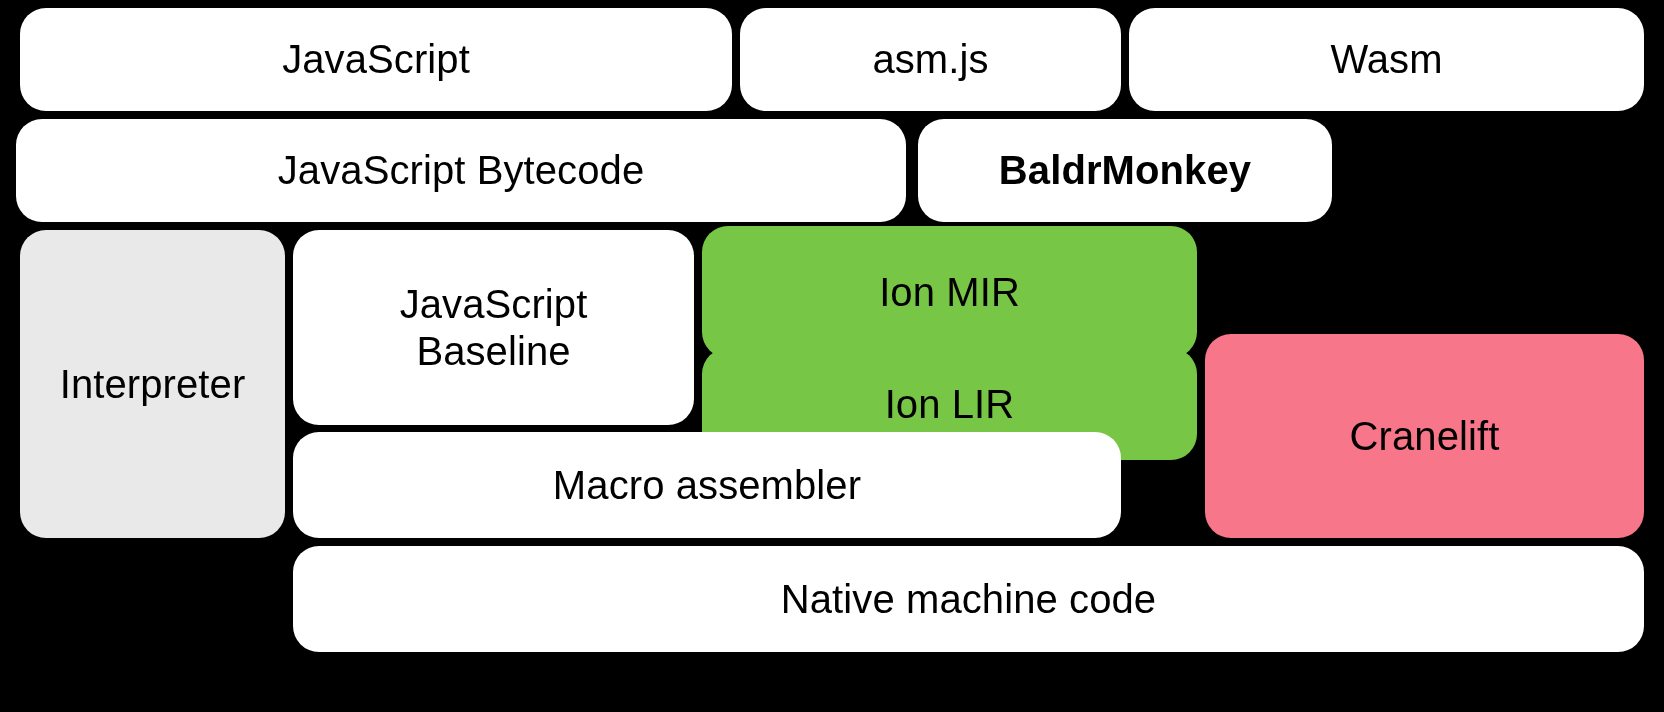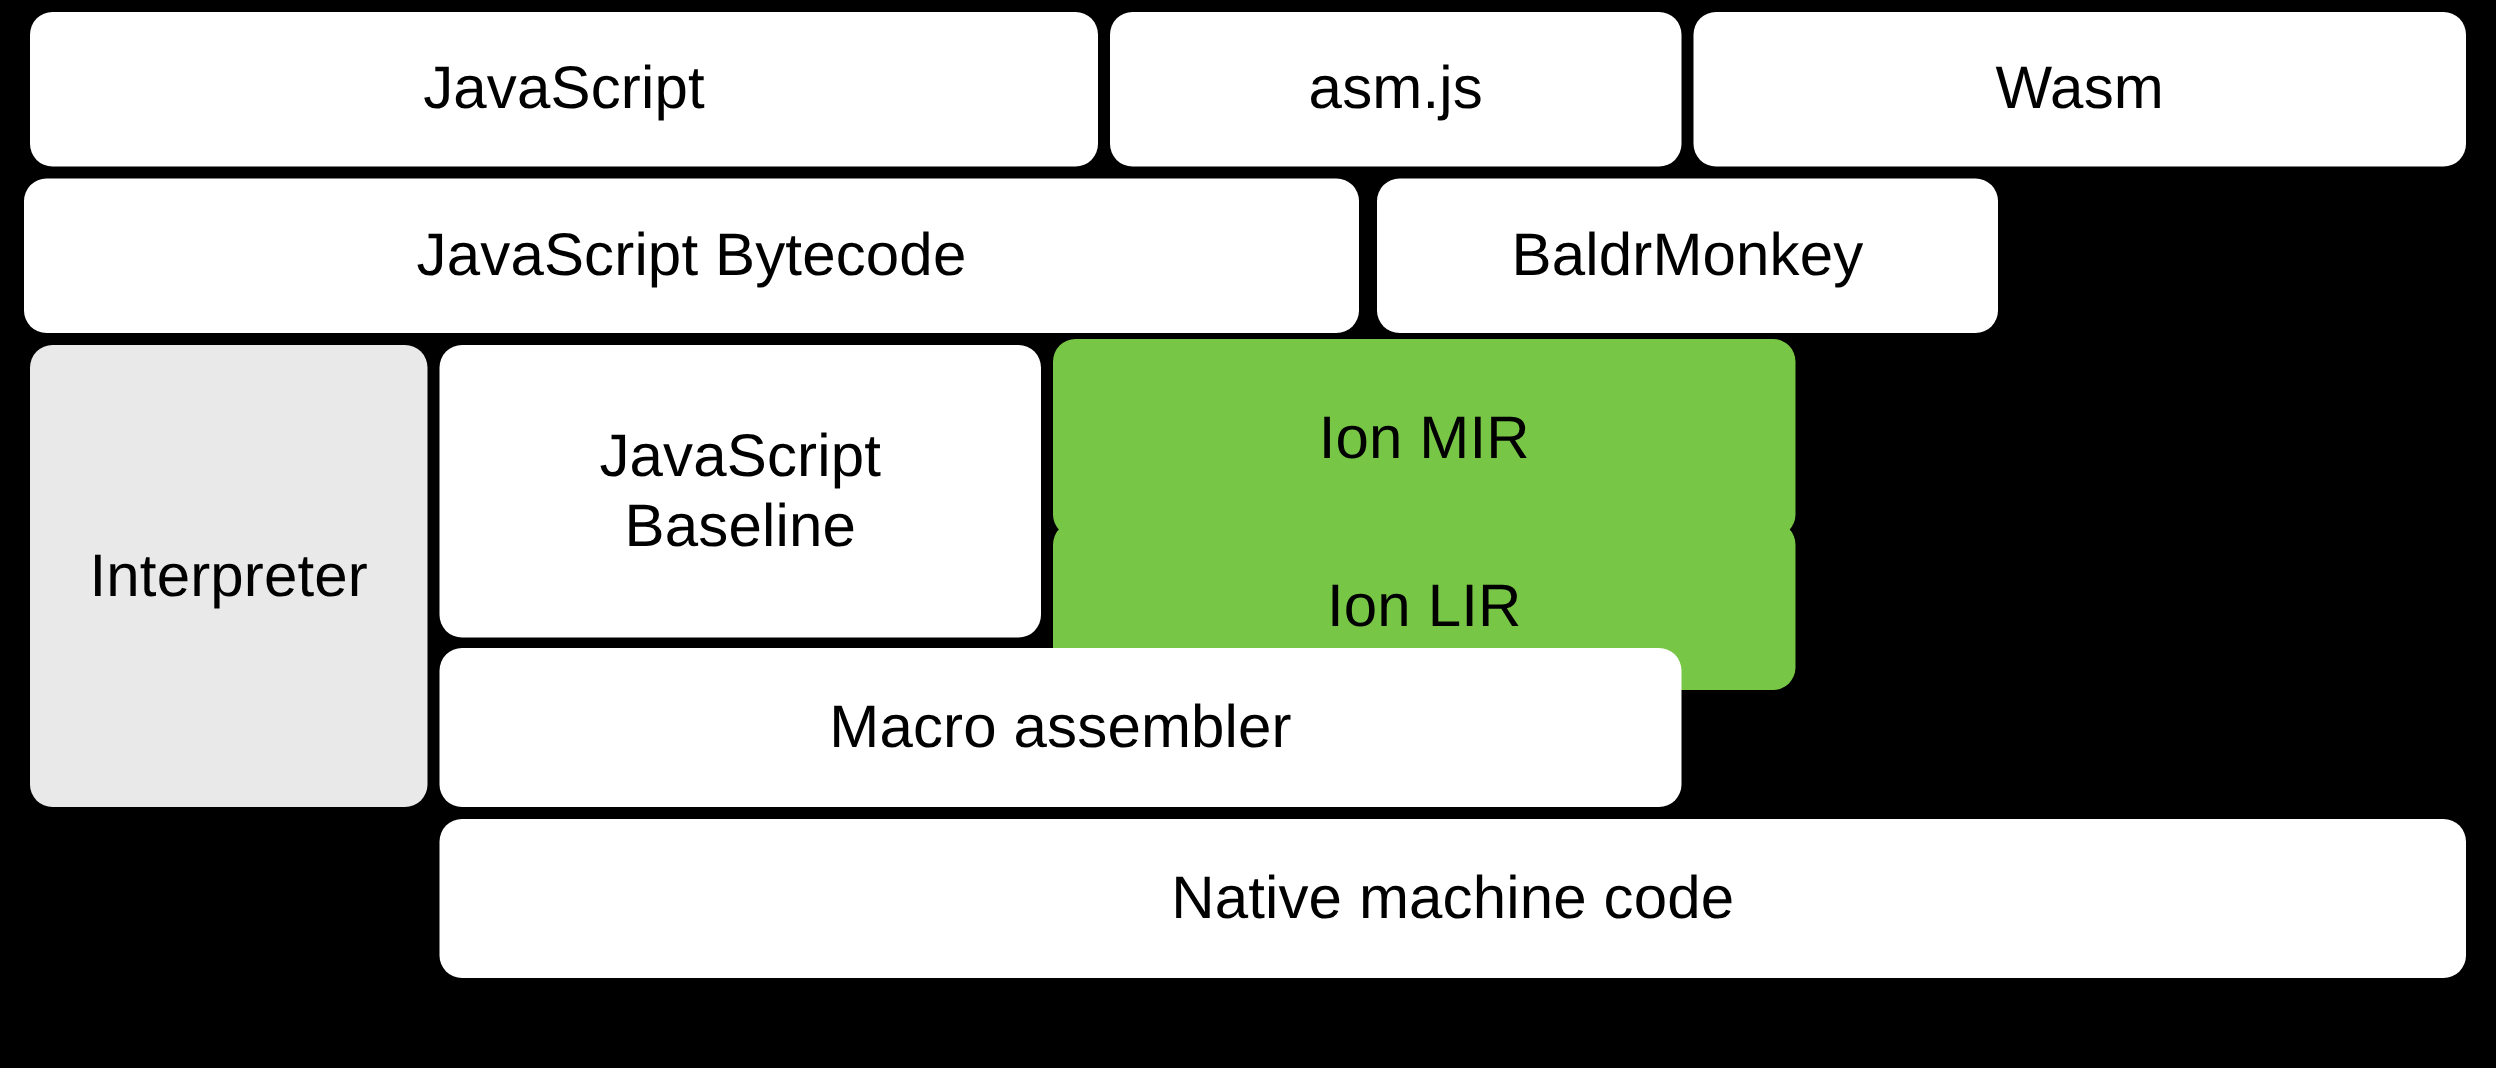--- a/index.html
+++ b/index.html
@@ -14,21 +14,21 @@
   #stack-diagram {
     position: relative;
     width: 1664px;
     height: 712px;
     background: #000000;
     overflow: hidden;
   }
   .node {
     position: absolute;
     box-sizing: border-box;
-    border-radius: 15px;
+    border-radius: 26px;
     background: #ffffff;
     color: #000000;
     display: flex;
     align-items: center;
     justify-content: center;
     text-align: center;
     line-height: 1.16;
     font-size: 40px;
     font-weight: 400;
     letter-spacing: 0.1px;
@@ -40,21 +40,21 @@
   .node.green  { background: #77c646; }
   .node.pink   { background: #f7768a; }
 
   
   #n-javascript      { left: 20px;   top: 8px;   width: 712px; height: 103px; }
   #n-asmjs           { left: 740px;  top: 8px;   width: 381px; height: 103px; }
   #n-wasm            { left: 1129px; top: 8px;   width: 515px; height: 103px; }
 
   
   #n-js-bytecode     { left: 16px;   top: 119px; width: 890px; height: 103px; }
-  #n-baldrmonkey     { left: 918px;  top: 119px; width: 414px; height: 103px; }
+  #n-baldrmonkey     { left: 918px;  top: 119px; width: 414px; height: 103px; font-weight: bold; }
 
   
   #n-interpreter     { left: 20px;   top: 230px; width: 265px; height: 308px; font-size: 40px; }
   #n-js-baseline     { left: 293px;  top: 230px; width: 401px; height: 195px; }
   #n-ion-mir         { left: 702px;  top: 226px; width: 495px; height: 132px; }
   #n-ion-lir         { left: 702px;  top: 348px; width: 495px; height: 112px; }
   #n-cranelift       { left: 1205px; top: 334px; width: 439px; height: 204px; }
   #n-macro-assembler { left: 293px;  top: 432px; width: 828px; height: 106px; }
   #n-native-code     { left: 293px;  top: 546px; width: 1351px; height: 106px; }
 </style>
@@ -75,18 +75,19 @@
 
   <div class="node grey" id="n-interpreter">Interpreter</div>
 
   <div class="node white" id="n-js-baseline">JavaScript
 Baseline</div>
 
   <div class="node green" id="n-ion-mir">Ion MIR</div>
 
   <div class="node green" id="n-ion-lir">Ion LIR</div>
 
+  <div class="node pink" id="n-cranelift">Cranelift</div>
 
   <div class="node white" id="n-native-code">Native machine code</div>
 
   <div class="node white" id="n-macro-assembler">Macro assembler</div>
 
 </div>
 
 </body></html>

